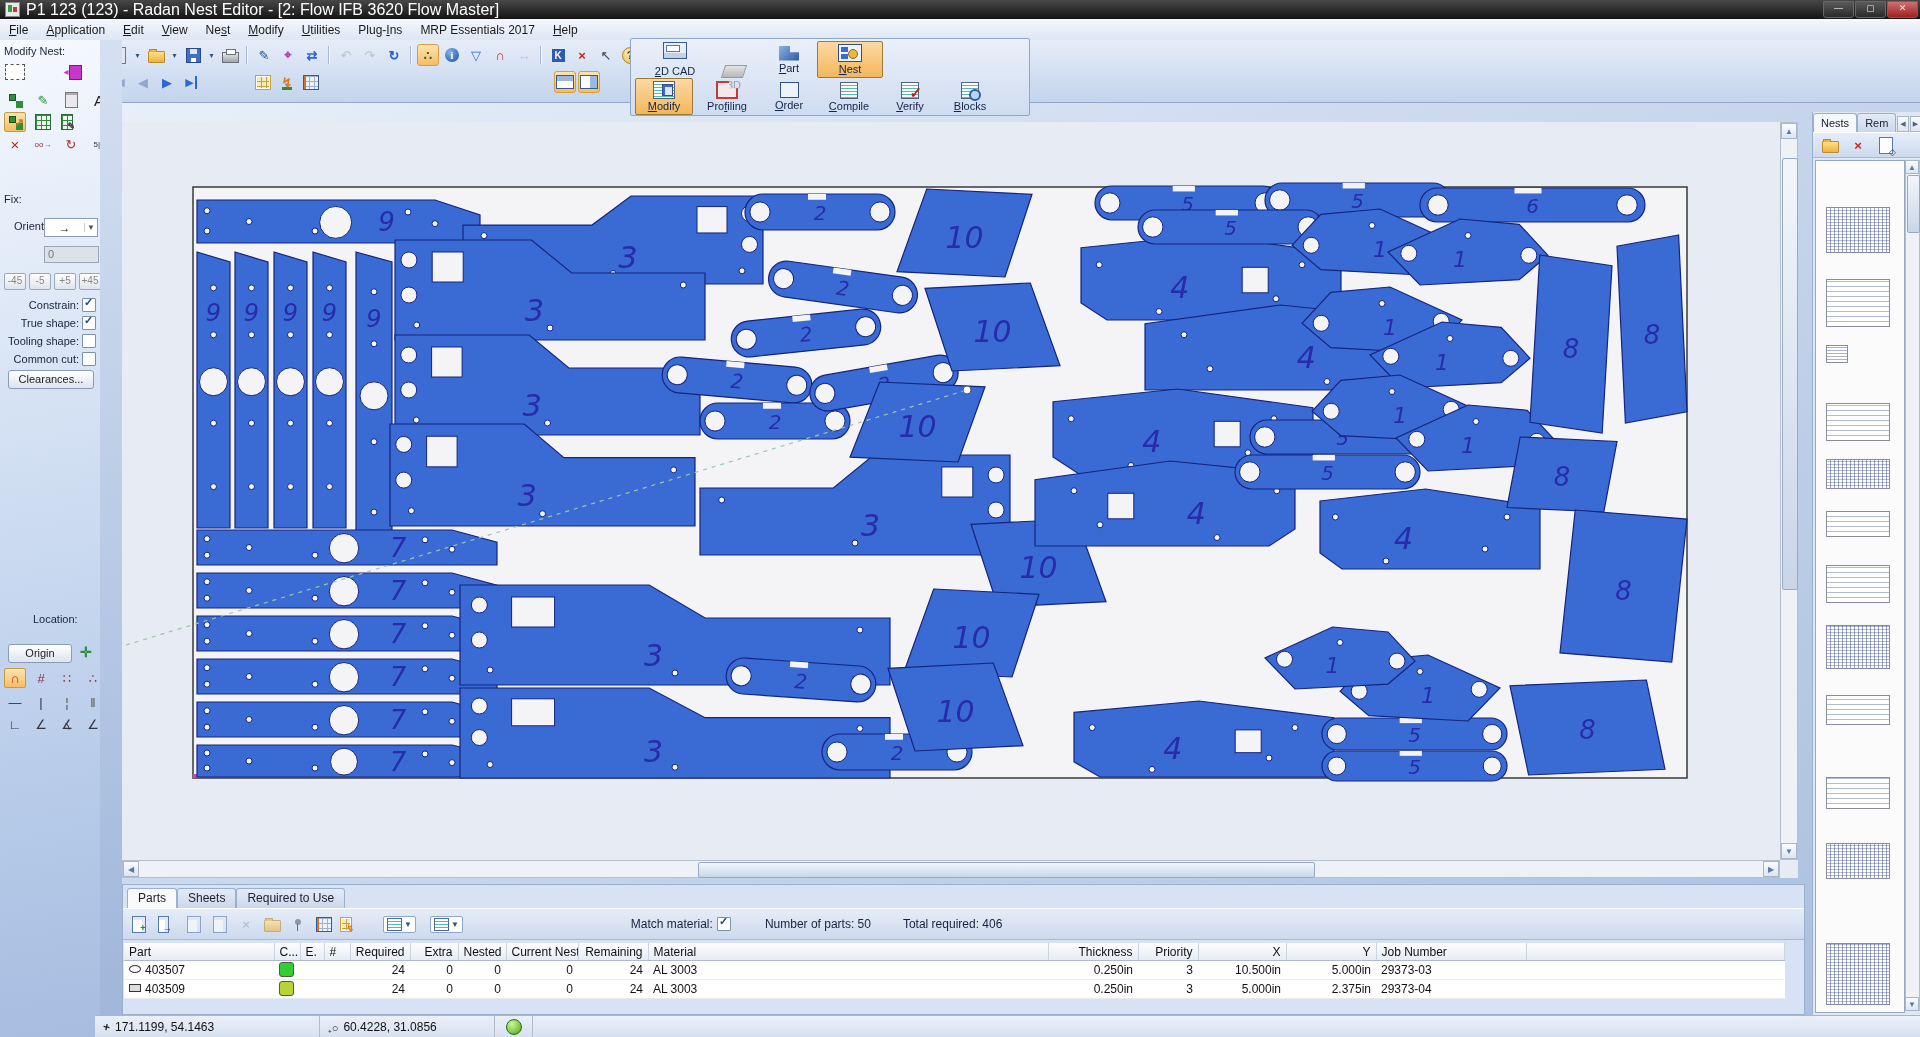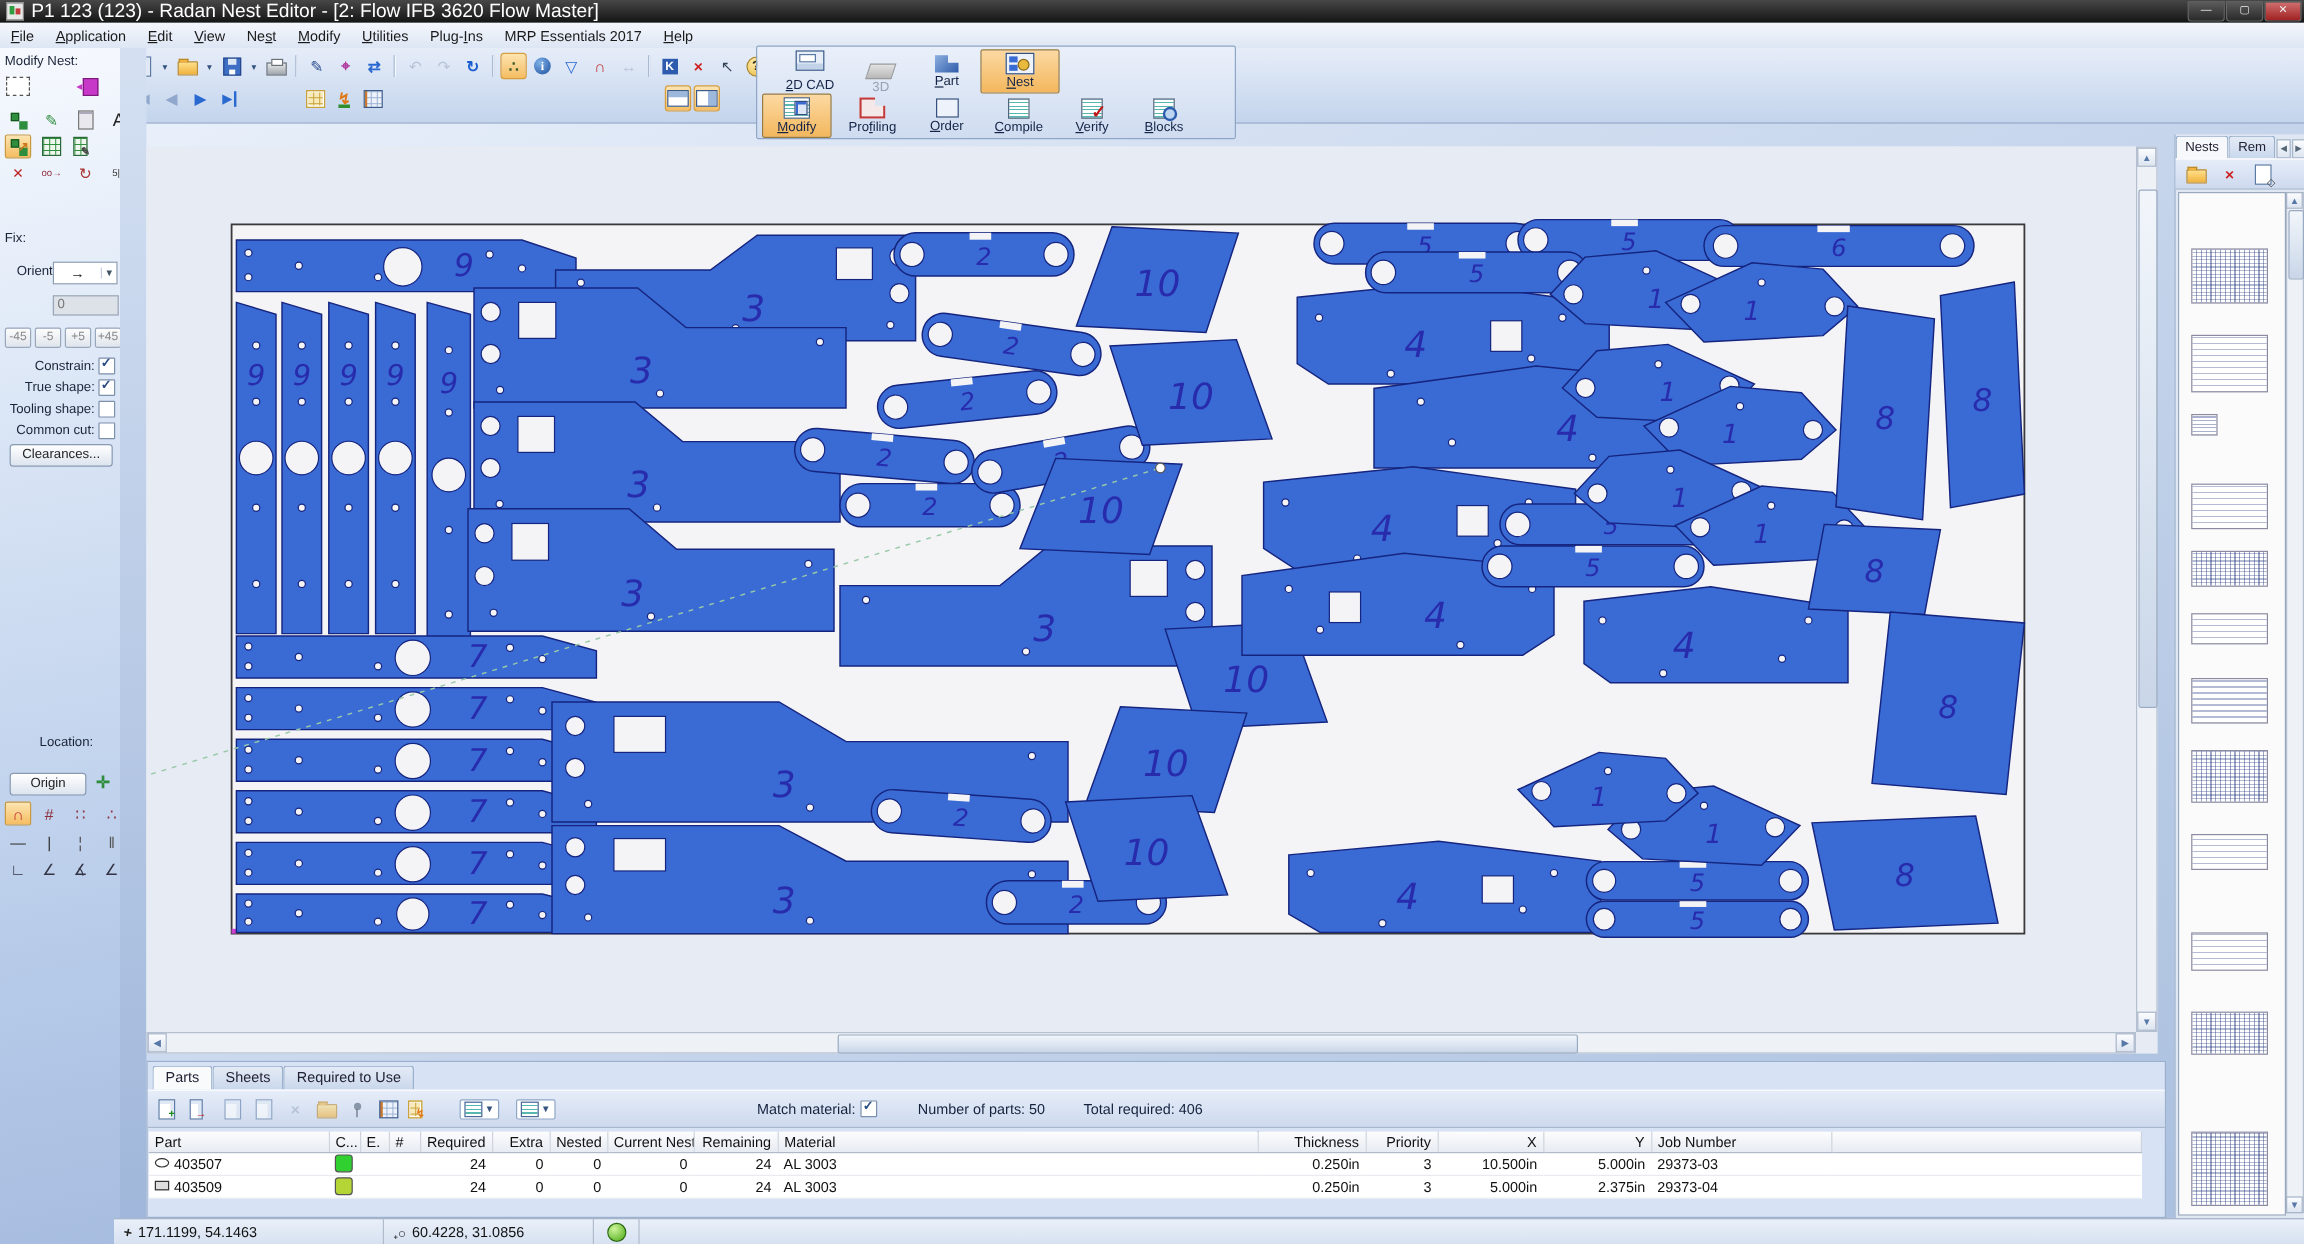--- a/index.html
+++ b/index.html
@@ -294,21 +294,21 @@
       </div>
   </div>
 
   <div class="ribbonpanel">
     <div id="ribbon-views"></div>
     <div id="ribbon-stages"></div>
   <div class="rbtn" style="left: 12px; top: 2px; width: 62px; justify-content: space-between;">
         <span class="g-monitor"></span>
         <span><u>2</u>D CAD</span>
       </div>
-      <div class="rbtn disabled" style="left: 80px; top: 6px; width: 44px;">
+      <div class="rbtn disabled" style="left: 80px; top: 18px; width: 44px;">
         <span class="g-3d"></span>
         <span>3D</span>
       </div>
       <div class="rbtn" style="left: 132px; top: 2px; width: 50px;">
         <span class="g-partblock"></span>
         <span><u>P</u>art</span>
       </div>
       <div class="rbtn active" style="left: 186px; top: 2px; width: 64px;">
         <span class="g-nestgrid"></span>
         <span><u>N</u>est</span>

